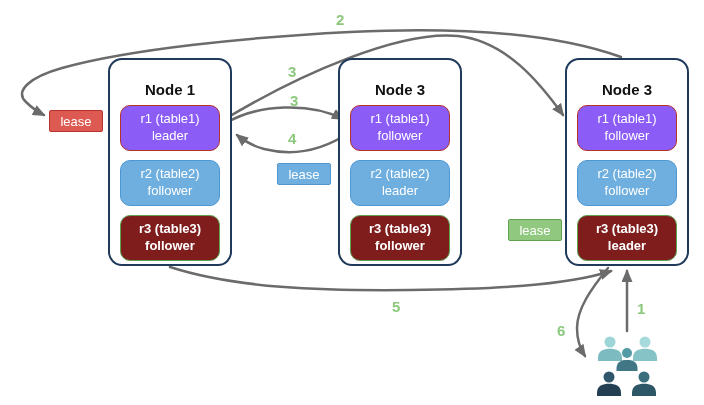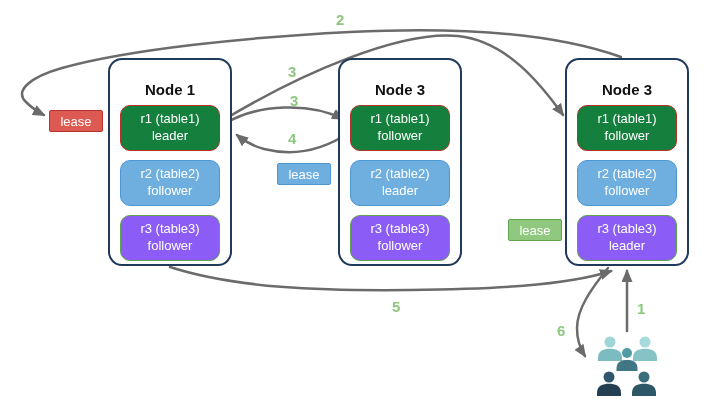--- a/index.html
+++ b/index.html
@@ -16,23 +16,23 @@
   .node-title{
     margin-top:17px;height:24px;font-size:15px;font-weight:bold;color:#111111;
     display:flex;align-items:center;
   }
   .replica{
     width:100px;height:46px;box-sizing:border-box;border-radius:10px;margin-top:4px;
     border:1.5px solid transparent;color:#ffffff;font-size:13px;line-height:1.28;
     display:flex;flex-direction:column;align-items:center;justify-content:center;text-align:center;
   }
   .replica + .replica{margin-top:9px;}
-  .rep-red{background:#15803d;border-color:#b5332b;}
+  .rep-red{background:#8b5cf6;border-color:#b5332b;}
   .rep-blue{background:#6fafe0;border-color:#4e97d1;}
-  .rep-green{background:#8b5cf6;border-color:#5fa351;}
+  .rep-green{background:#7f1d1d;border-color:#5fa351;font-weight:bold;}
   .lease{
     position:absolute;width:54px;height:22px;box-sizing:border-box;border-radius:2px;
     border:1.5px solid transparent;color:#ffffff;font-size:13px;
     display:flex;align-items:center;justify-content:center;
   }
   .lease-red{left:49px;top:110px;background:#dc5a52;border-color:#b5332b;}
   .lease-blue{left:277px;top:163px;background:#6fafe0;border-color:#4e97d1;}
   .lease-green{left:508px;top:219px;background:#90c87f;border-color:#5fa351;}
   .step-num{
     position:absolute;font-size:15px;font-weight:bold;color:#8cc87e;

